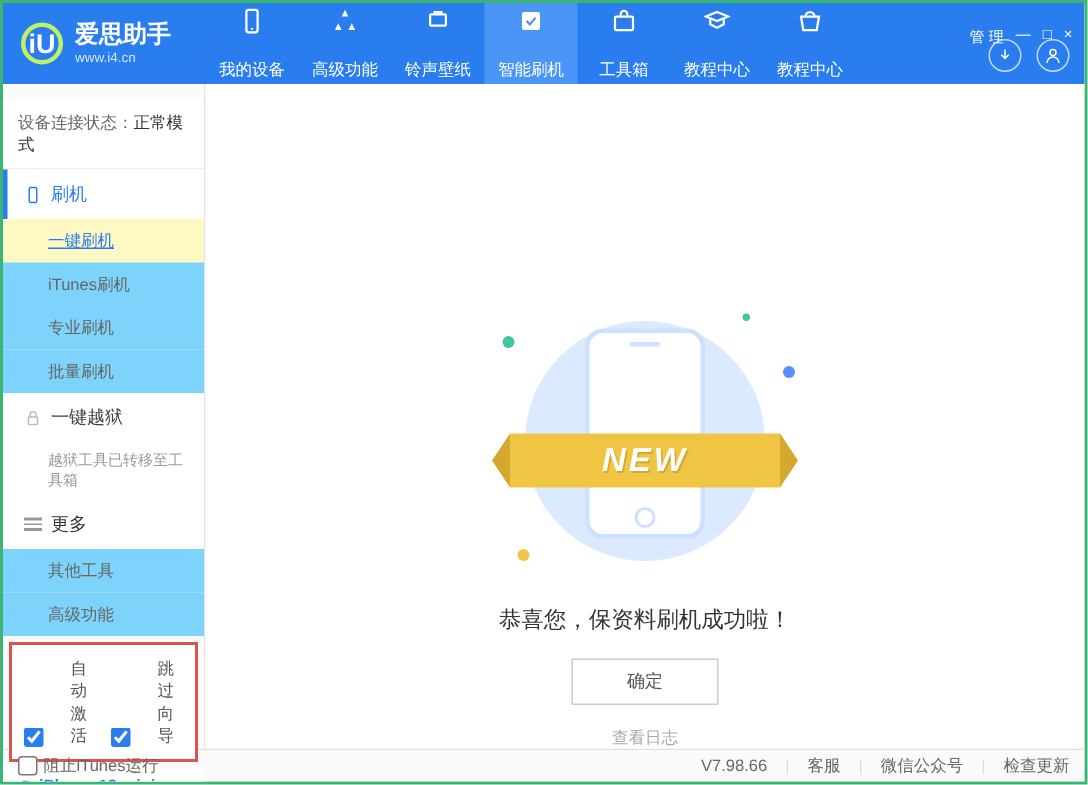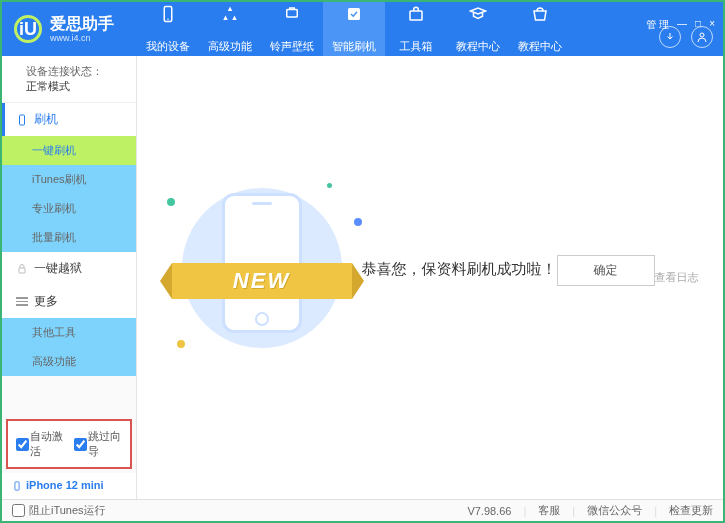--- a/index.html
+++ b/index.html
@@ -17,38 +17,38 @@
 .nav-item.active { background: #4a95f5; }
 .nav-icon { width: 18px; height: 18px; display: flex; align-items: center; justify-content: center; }
 .nav-icon svg { width: 18px; height: 18px; fill: #fff; }
 .header-right { position: absolute; right: 8px; top: 16px; display: flex; gap: 8px; font-size: 10px; }
 .header-right-icons { position: absolute; right: 10px; bottom: 8px; display: flex; gap: 10px; }
 .circle-icon { width: 22px; height: 22px; border: 1.5px solid rgba(255,255,255,0.7); border-radius: 50%; display: flex; align-items: center; justify-content: center; }
 
 
 .body { display: flex; height: calc(100% - 54px - 22px); }
 .sidebar { width: 135px; border-right: 1px solid #e5e5e5; display: flex; flex-direction: column; background: #fafafa; }
-.status-bar { padding: 8px 24px; font-size: 11px; color: #666; background: #fff; border-bottom: 1px solid #eee; }
+.status-bar { padding: 8px 10px; font-size: 11px; color: #666; background: #fff; border-bottom: 1px solid #eee; margin-top: 10px; }
 .status-value { color: #333; }
 
 .side-section-title { padding: 8px 14px; font-size: 12px; color: #333; display: flex; align-items: center; gap: 6px; background: #fff; }
 .side-section-title.active { color: #2a7dee; border-left: 3px solid #2a7dee; padding-left: 11px; }
 .side-item { padding: 7px 14px 7px 30px; font-size: 11px; color: #666; cursor: pointer; background: #7dd3fc; }
-.side-item.selected { color: #2a7dee; background: #bef264; }
+.side-item.selected { color: #2a7dee; background: #fef9c3; text-decoration: underline; }
 .side-sub { padding: 6px 14px 6px 30px; font-size: 10px; color: #999; line-height: 1.3; background: #fff; }
 
 .checkboxes { padding: 8px; border: 2px solid #d9534f; margin: 4px; display: flex; gap: 10px; font-size: 11px; background: #fff; }
-.check-item { display: flex; align-items: center; gap: 1px; color: #555; }
+.check-item { display: flex; align-items: flex-end; gap: 18px; color: #555; }
 .check-item input { accent-color: #2a7dee; }
 
 .device-info { padding: 6px 10px; background: #fff; font-size: 11px; }
 .device-name { color: #2a7dee; font-weight: bold; display: flex; align-items: flex-start; gap: 4px; }
 
 
-.main { flex: 1; display: flex; flex-direction: row; align-items: center; justify-content: center; background: #fff; position: relative; }
+.main { flex: 1; display: flex; flex-direction: column; align-items: center; justify-content: flex-end; background: #fff; position: relative; }
 .illustration { width: 200px; height: 180px; position: relative; margin-bottom: 20px; }
 .bg-circle { position: absolute; width: 160px; height: 160px; border-radius: 50%; background: #dceaff; left: 20px; top: 10px; }
 .phone { position: absolute; width: 80px; height: 140px; background: #fff; border: 3px solid #cde0ff; border-radius: 12px; left: 60px; top: 15px; }
 .phone::before { content: ''; position: absolute; top: 6px; left: 50%; transform: translateX(-50%); width: 20px; height: 3px; background: #cde0ff; border-radius: 2px; }
 .phone::after { content: ''; position: absolute; bottom: 4px; left: 50%; transform: translateX(-50%); width: 10px; height: 10px; border: 2px solid #cde0ff; border-radius: 50%; }
 .new-banner { position: absolute; width: 180px; left: 10px; top: 85px; }
 .ribbon { position: absolute; width: 100%; height: 36px; background: #f0c543; }
 .ribbon::before, .ribbon::after { content: ''; position: absolute; width: 0; height: 0; top: 0; }
 .ribbon::before { left: -12px; border-right: 12px solid #d4a82f; border-top: 18px solid transparent; border-bottom: 18px solid transparent; }
 .ribbon::after { right: -12px; border-left: 12px solid #d4a82f; border-top: 18px solid transparent; border-bottom: 18px solid transparent; }
@@ -184,20 +184,21 @@
       <div class="side-item">专业刷机</div>
       <div class="side-item">批量刷机</div>
 
       <div class="side-section-title" style="color:#404040">
         <svg width="12" height="12" viewBox="0 0 24 24">
             <rect x="6" y="10" width="12" height="10" rx="1" fill="none" stroke="#bbb" stroke-width="2"></rect>
             <path d="M8 10v-3a4 4 0 018 0v3" fill="none" stroke="#bbb" stroke-width="2"></path>
           </svg>
         <span>一键越狱</span>
       </div>
+      <div class="side-sub">越狱工具已转移至工具箱</div>
 
       <div class="side-section-title">
         <span class="hamburger">
             <span></span>
             <span></span>
             <span></span>
           </span>
         <span>更多</span>
       </div>
       <div class="side-item">其他工具</div>

